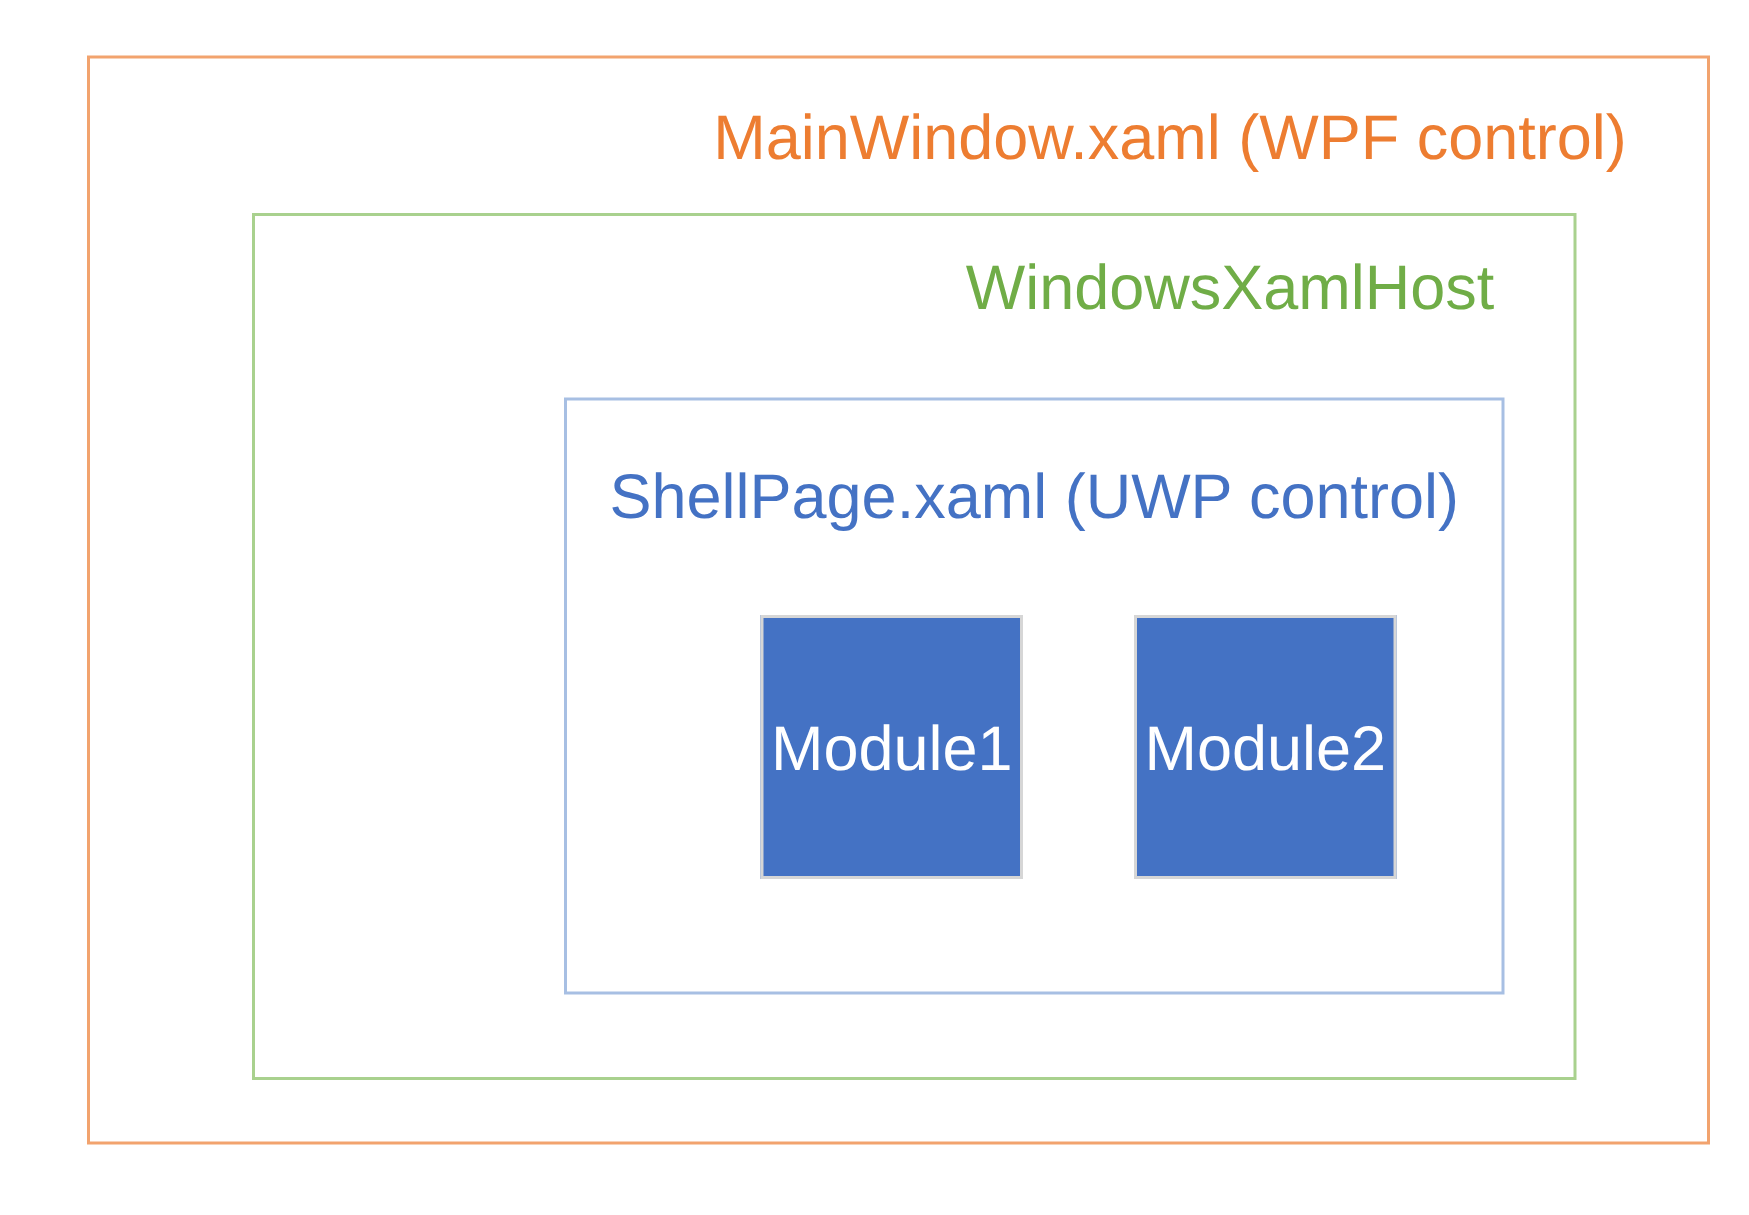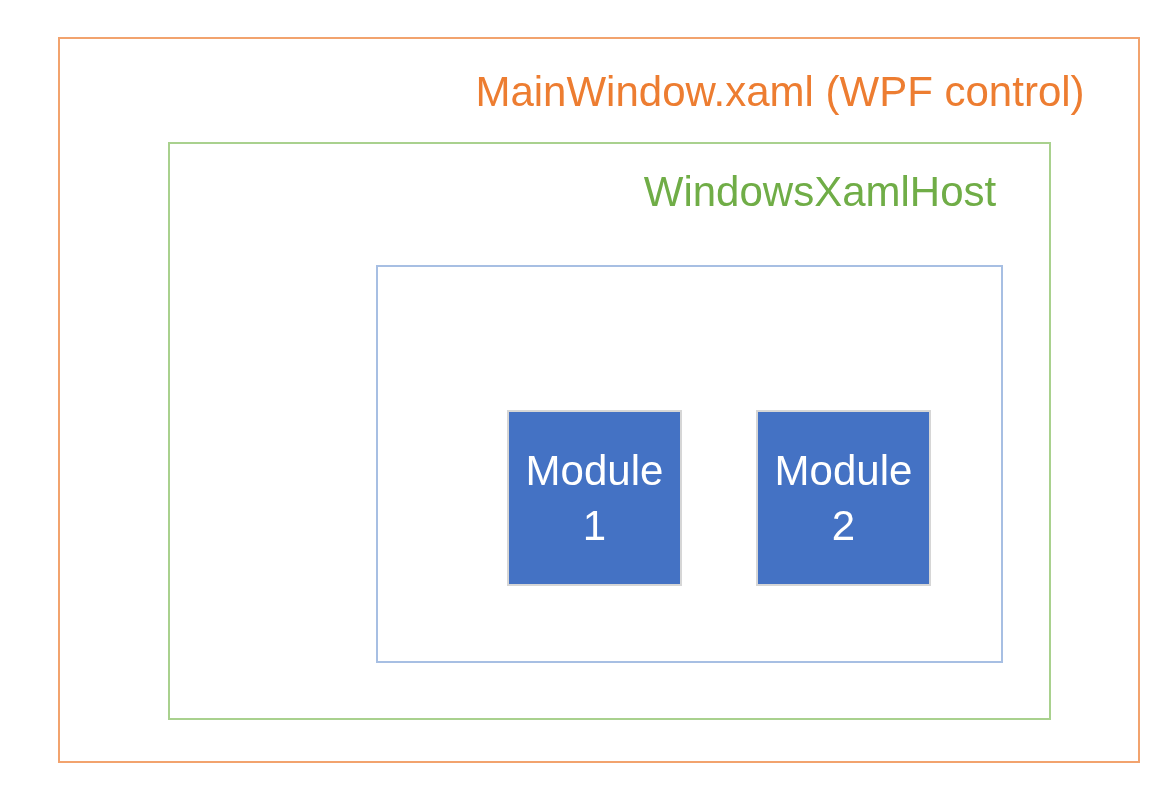--- a/index.html
+++ b/index.html
@@ -79,21 +79,21 @@
   }
   
   .module {
     position: absolute;
     box-sizing: border-box;
     width: 175px;
     height: 176px;
     background: #4472c4;
     border: 2px solid #d6d6d6;
     display: flex;
-    flex-direction: column;
+    flex-direction: row;
     align-items: center;
     justify-content: center;
     color: #ffffff;
     font-size: 42px;
     line-height: 55px;
     text-align: center;
   }
   .module-1 { left: 129px; top: 143px; }  
   .module-2 { left: 378px; top: 143px; }  
 </style>
@@ -105,20 +105,21 @@
   <div class="box outer-box">
 
     <div class="outer-label">MainWindow.xaml (WPF control)</div>
 
     <div class="box host-box">
 
       <div class="host-label">WindowsXamlHost</div>
 
       <div class="box shell-box">
 
+        <div class="shell-label">ShellPage.xaml (UWP control)</div>
 
         <div class="module module-1">
           <span>Module</span>
           <span>1</span>
         </div>
 
         <div class="module module-2">
           <span>Module</span>
           <span>2</span>
         </div>

